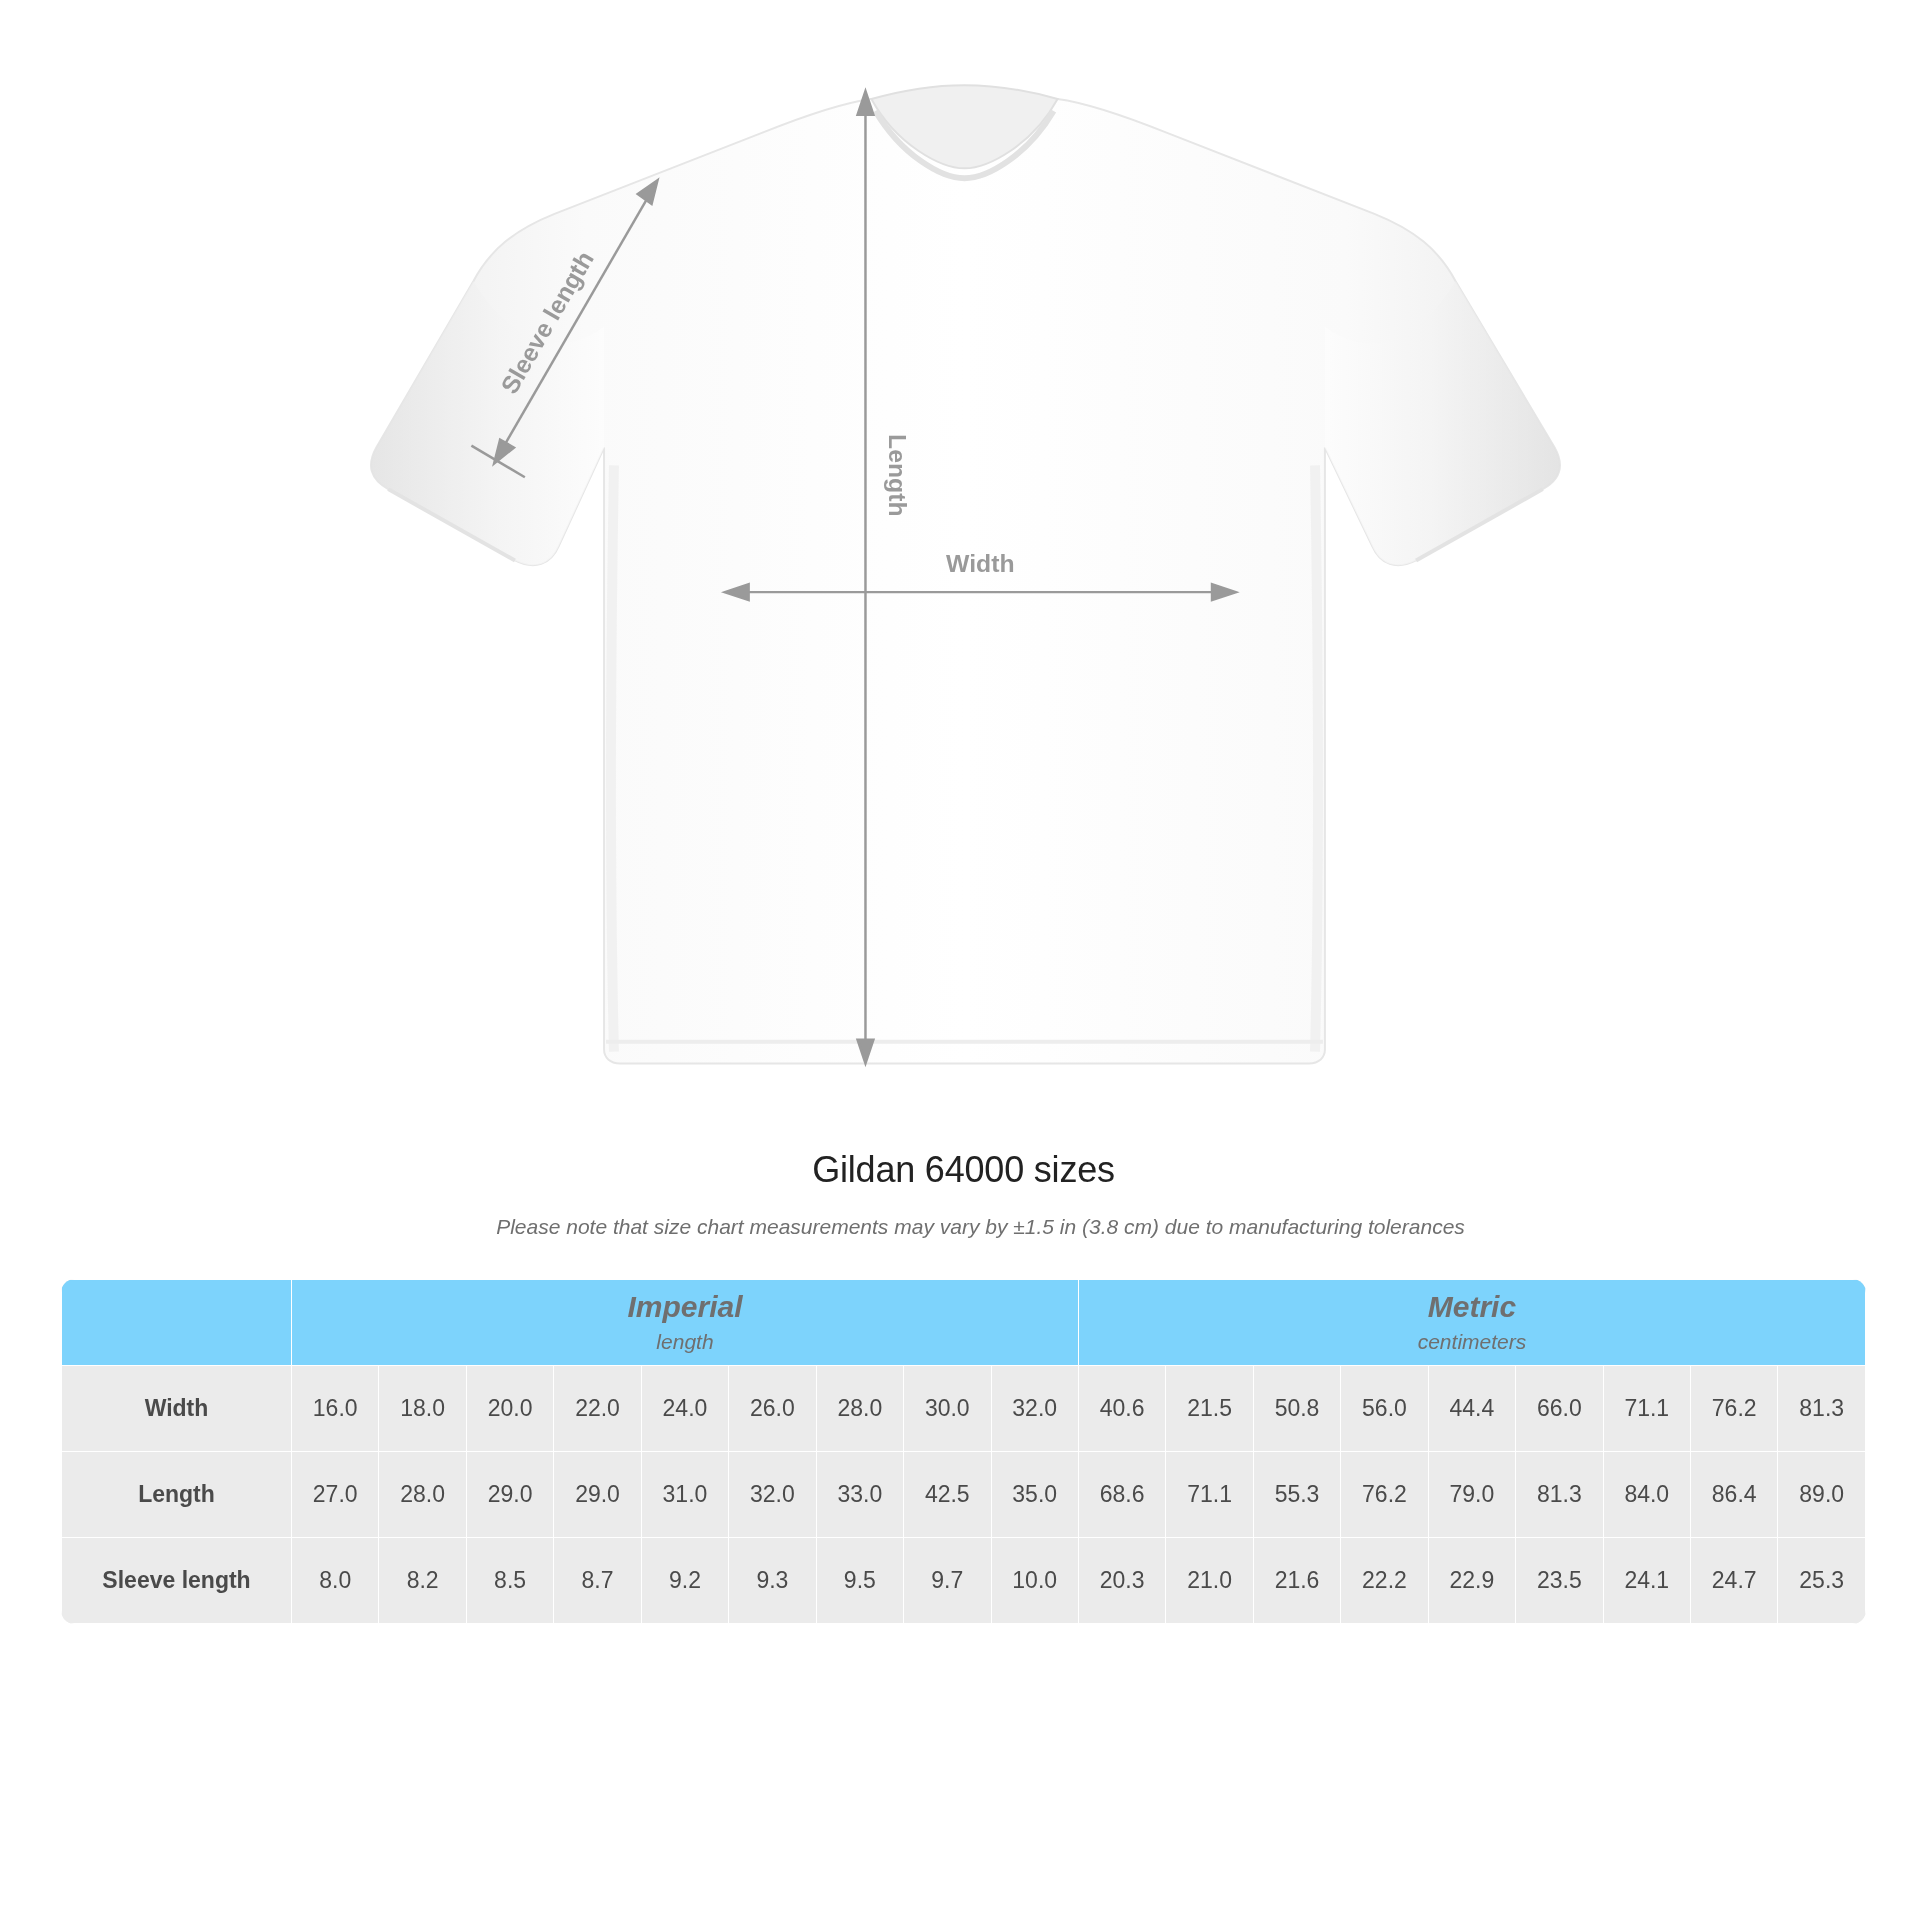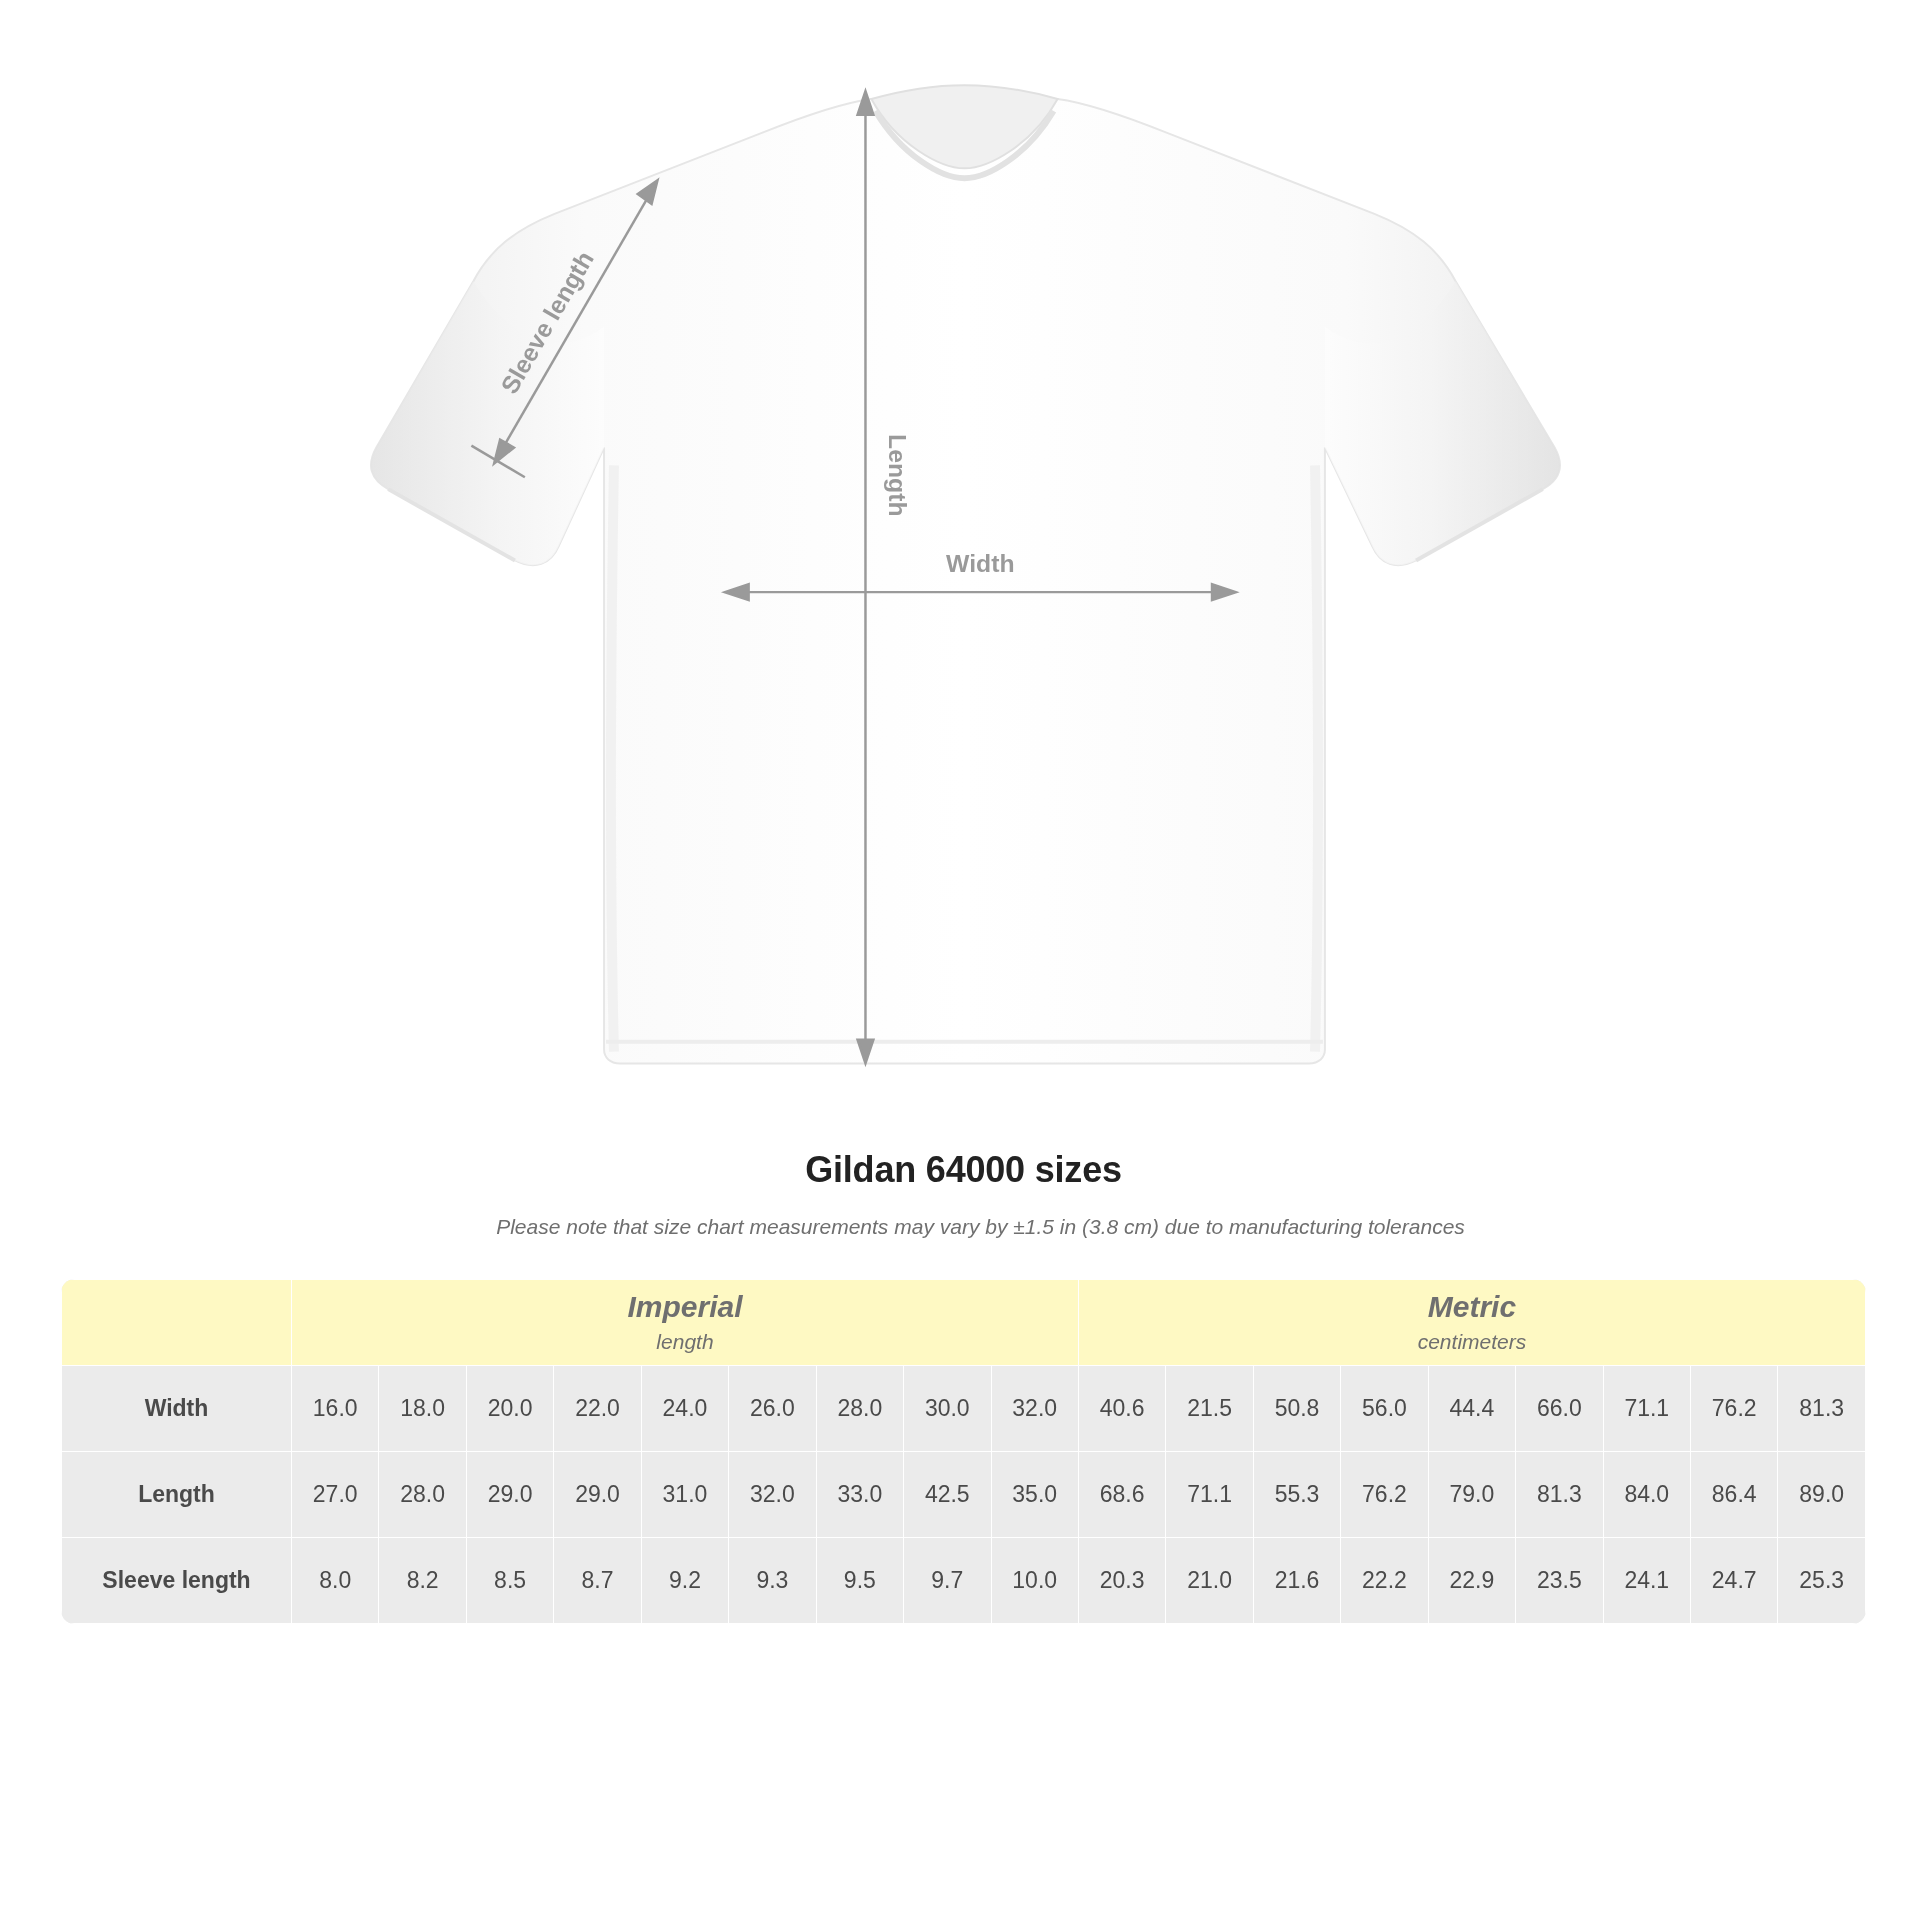--- a/index.html
+++ b/index.html
@@ -29,21 +29,21 @@
   .shirt-svg {
     position: absolute;
     left: 0;
     top: 0;
   }
 
   
   .chart-title {
     text-align: center;
     font-size: 36px;
-    font-weight: bold;
+    font-weight: normal;
     color: #222222;
     margin-top: 40px;
     letter-spacing: -0.2px;
   }
   .chart-note {
     text-align: center;
     font-size: 21px;
     font-style: italic;
     color: #6f6f6f;
     margin-top: 24px;
@@ -66,21 +66,21 @@
     border: 1px solid #ffffff;
     text-align: center;
     vertical-align: middle;
     font-size: 23px;
     color: #4a4a4a;
     padding: 0;
     height: 85px;
   }
   .unit-row td {
     height: 127px;
-    background: #fef9c3;
+    background: #7dd3fc;
     border: none;
   }
   .unit-name {
     font-size: 30px;
     font-weight: bold;
     font-style: italic;
     color: #6f6f6f;
     line-height: 1.25;
   }
   .unit-sub {

